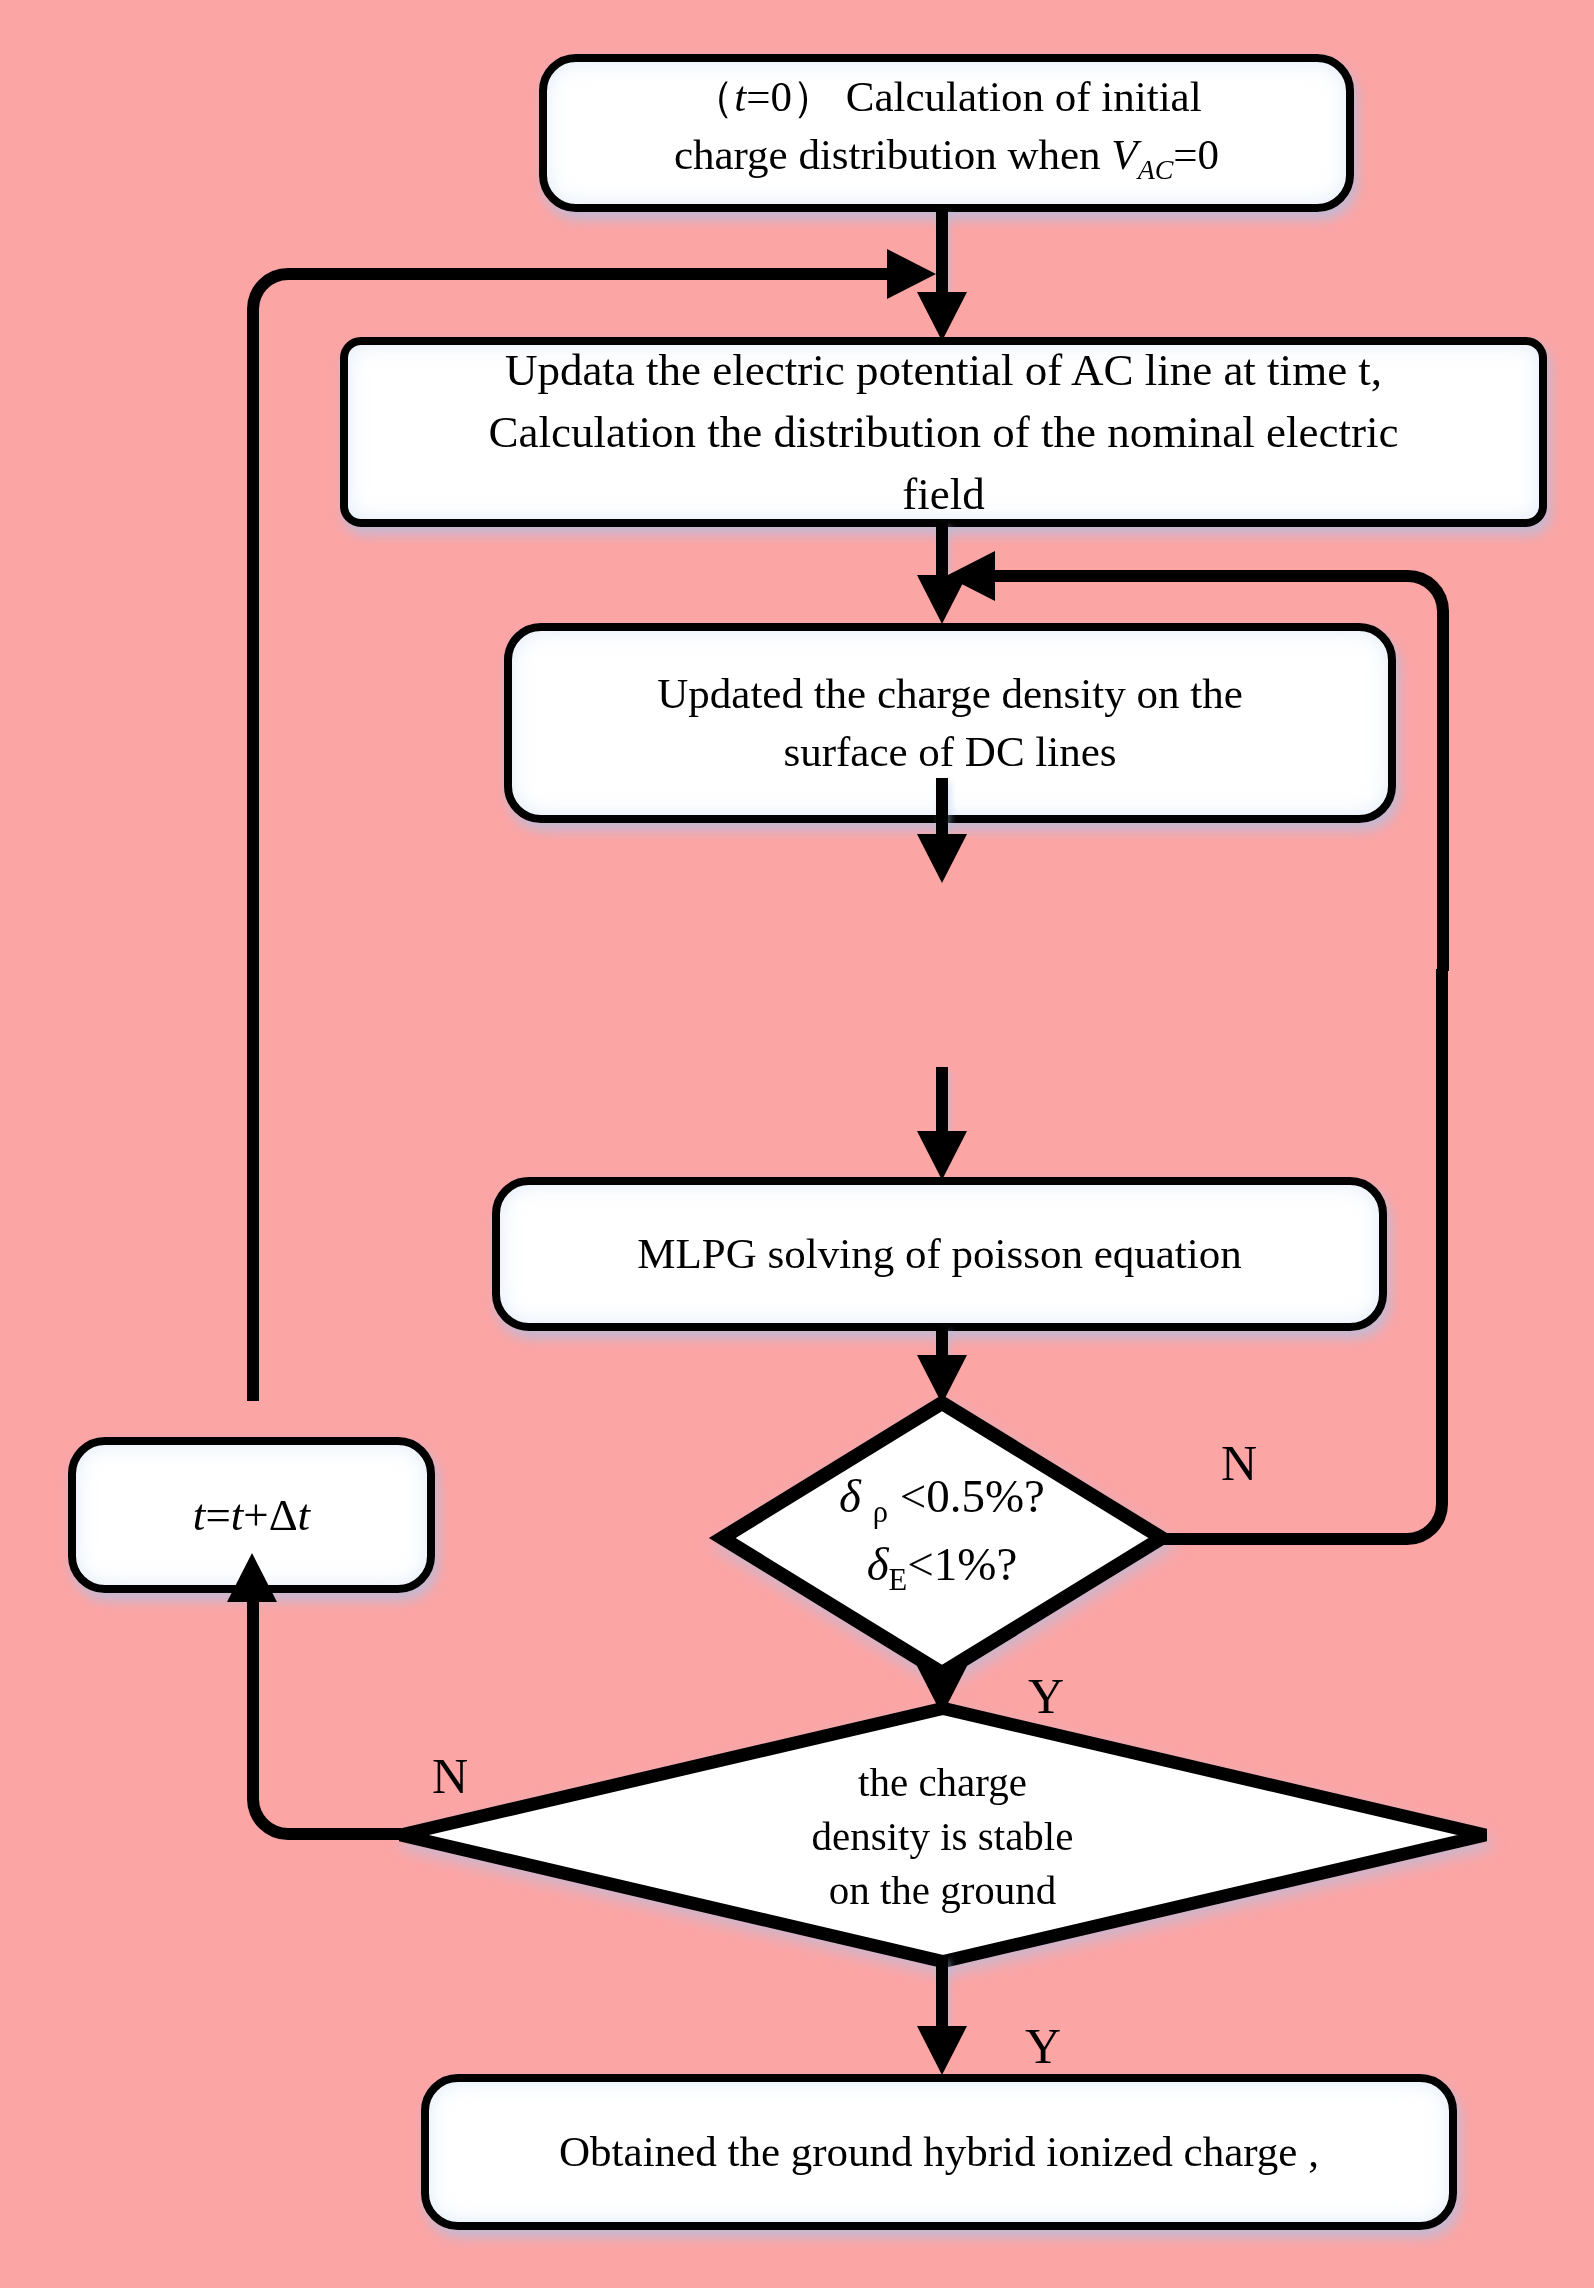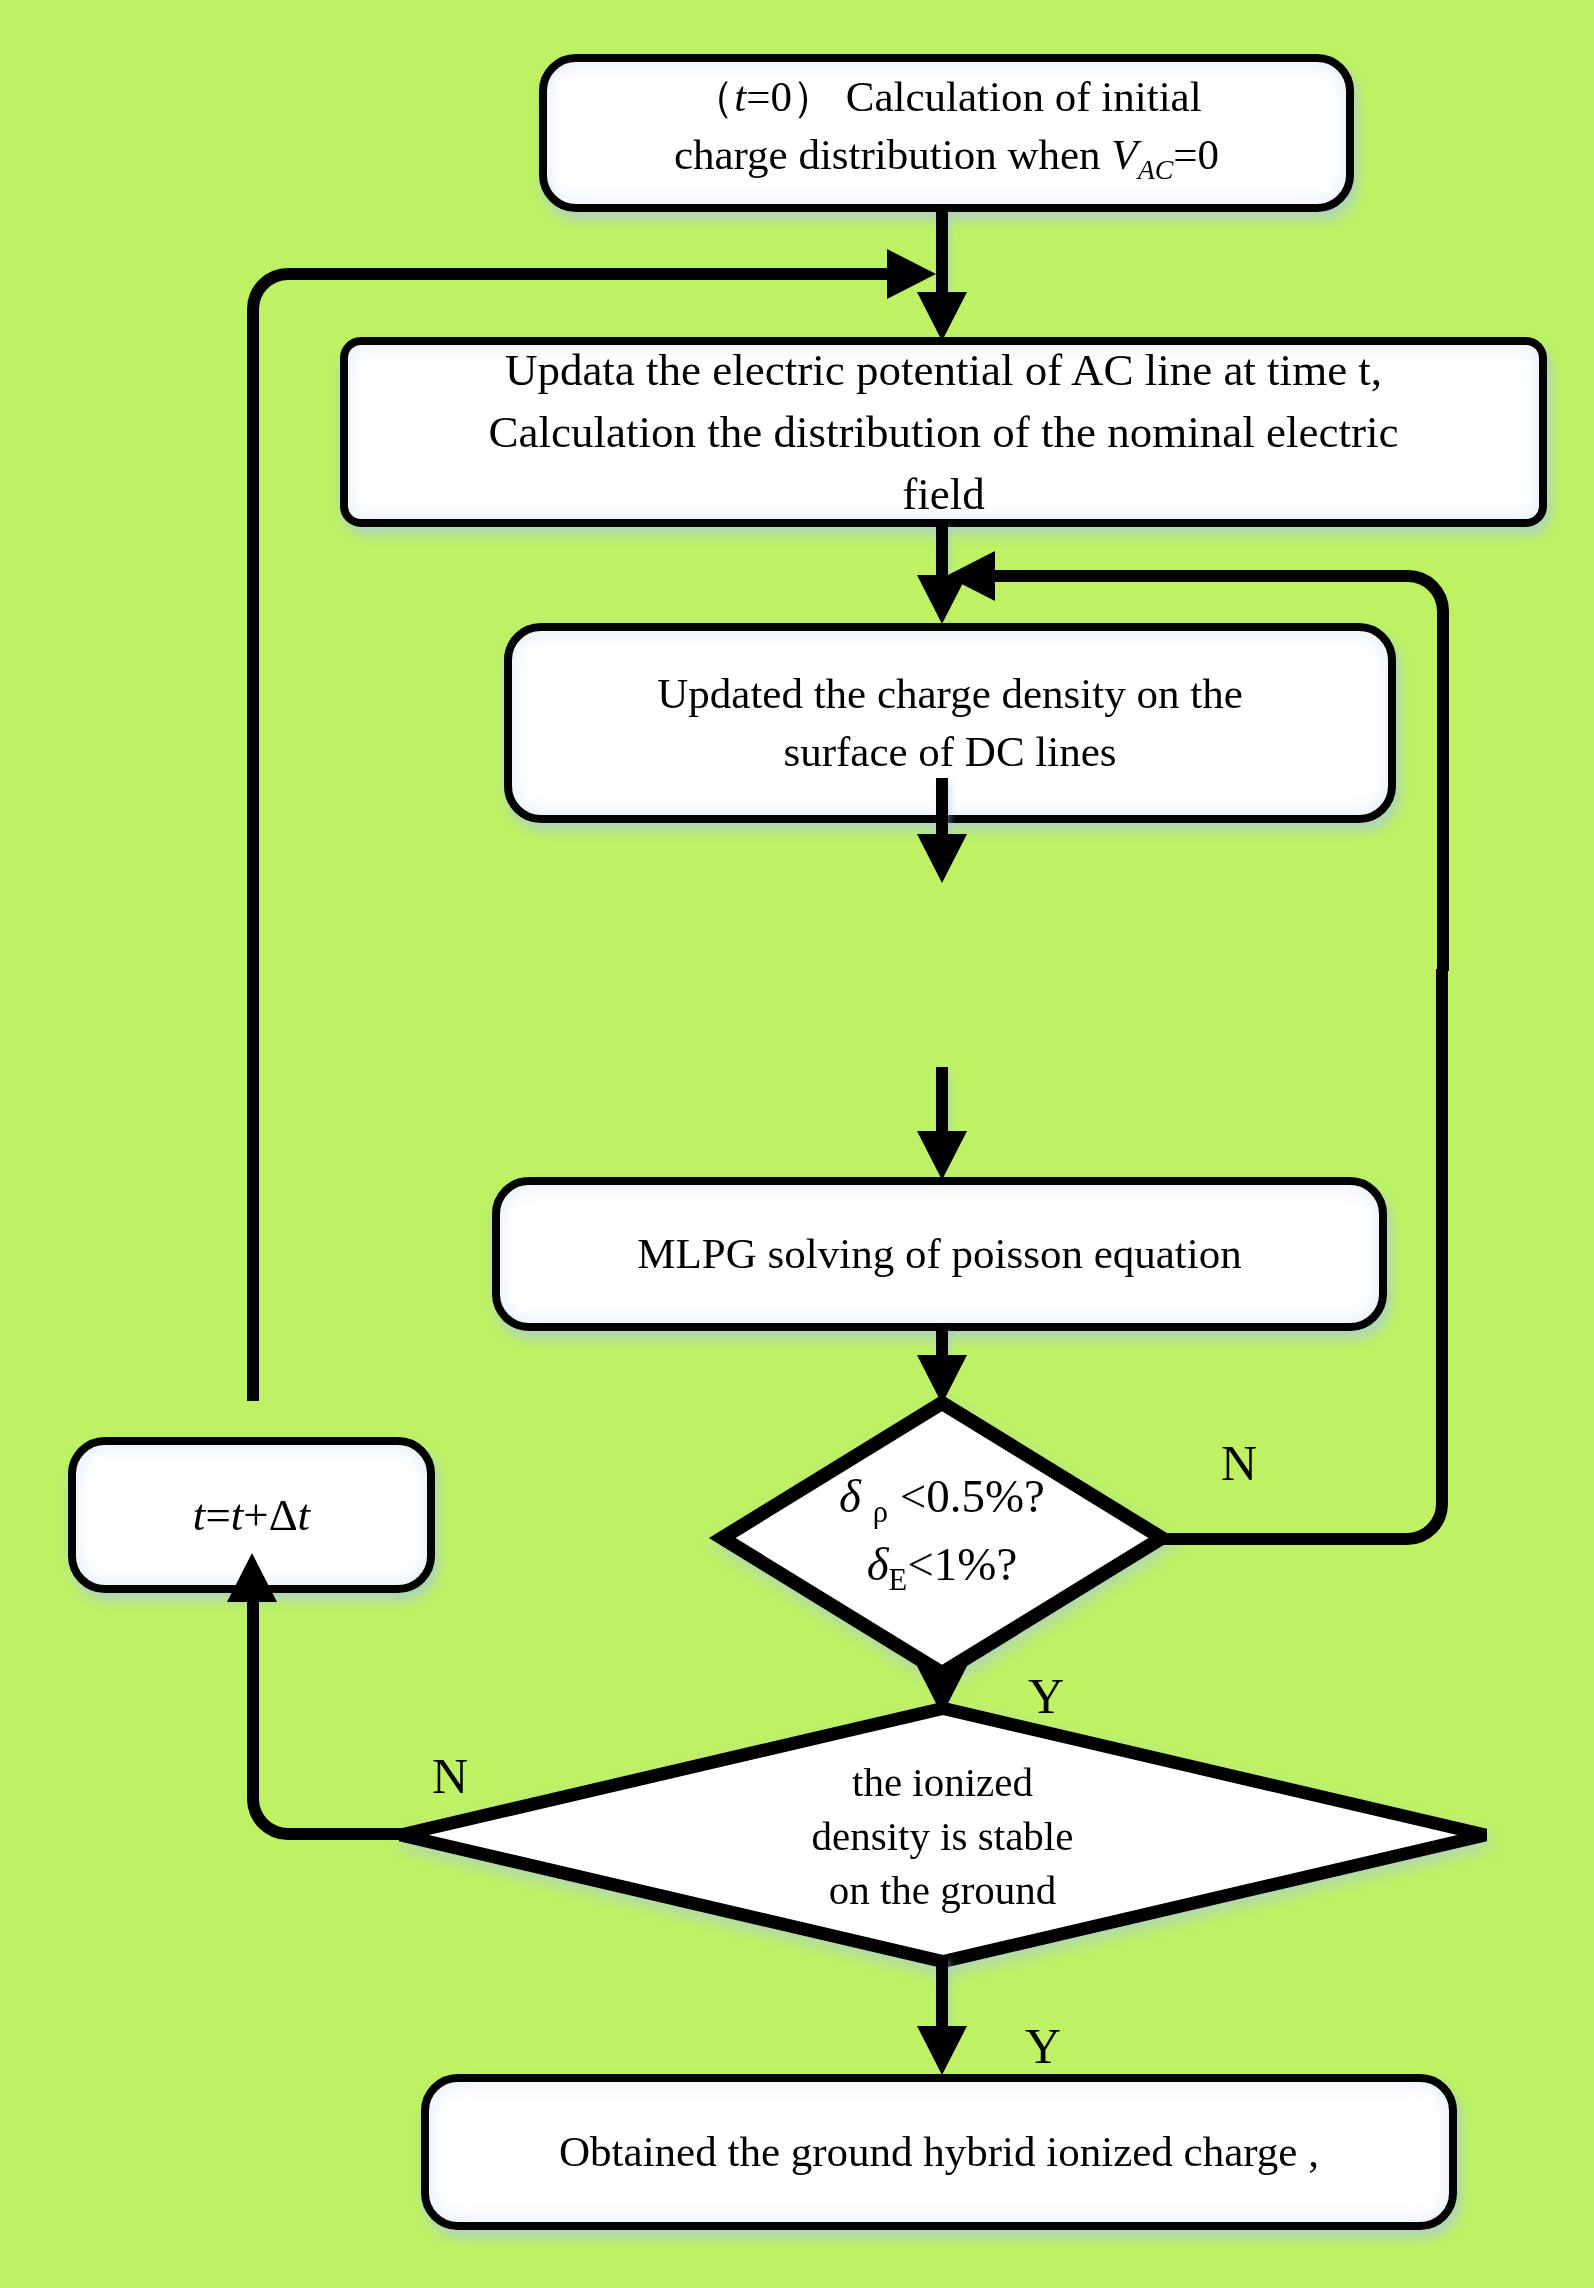--- a/index.html
+++ b/index.html
@@ -1,17 +1,17 @@
 <!DOCTYPE html>
 <html style="font-size:15px"><head>
 <meta charset="utf-8">
 <style>
   html,body{margin:0;padding:0;background:#ffffff;}
   #canvas{
-    position:relative;width:1594px;height:2289px;background:#bef264;overflow:hidden;
+    position:relative;width:1594px;height:2289px;background:#fca5a5;overflow:hidden;
     font-family:"Liberation Serif","DejaVu Serif",serif;color:#000;
   }
   
   .box{
     position:absolute;box-sizing:border-box;background:#ffffff;
     border:8.4px solid #000;border-radius:37px;
     display:flex;flex-direction:column;align-items:center;justify-content:center;
     text-align:center;
     box-shadow:3.7px 7.5px 11.2px rgba(168,195,233,.65), inset 0 0 20.5px rgba(196,218,245,.5);
   }
@@ -80,21 +80,21 @@
   </svg>
   <div class="dtext" style="left:736px;top:1450px;width:412px;height:177px;font-size:47px;line-height:51px;">
     <div class="bl"><i>δ</i> <sub>ρ</sub> &lt;0.5%?</div>
     <div class="bl"><i>δ</i><sub>E</sub>&lt;1%?</div>
   </div>
 
   <svg class="dsvg" style="left:392px;top:1701px;" width="1102" height="268" viewBox="0 0 1182 288">
     <polygon points="591,8 1174,144 591,280 8,144" fill="#ffffff" stroke="#000000" stroke-width="14"></polygon>
   </svg>
   <div class="dtext" style="left:663px;top:1715px;width:559px;height:241px;font-size:41px;line-height:54px;">
-    <div class="bl">the ionized</div>
+    <div class="bl">the charge</div>
     <div class="bl">density is stable</div>
     <div class="bl">on the ground</div>
   </div>
 
   <div class="seg" style="left:936px;top:209px;width:12px;height:86px;"></div>
   <div class="ah ah-down" style="left:917px;top:292px;"></div>
 
   <div class="seg" style="left:936px;top:522px;width:12px;height:56px;"></div>
   <div class="ah ah-down" style="left:917px;top:575px;"></div>
 

